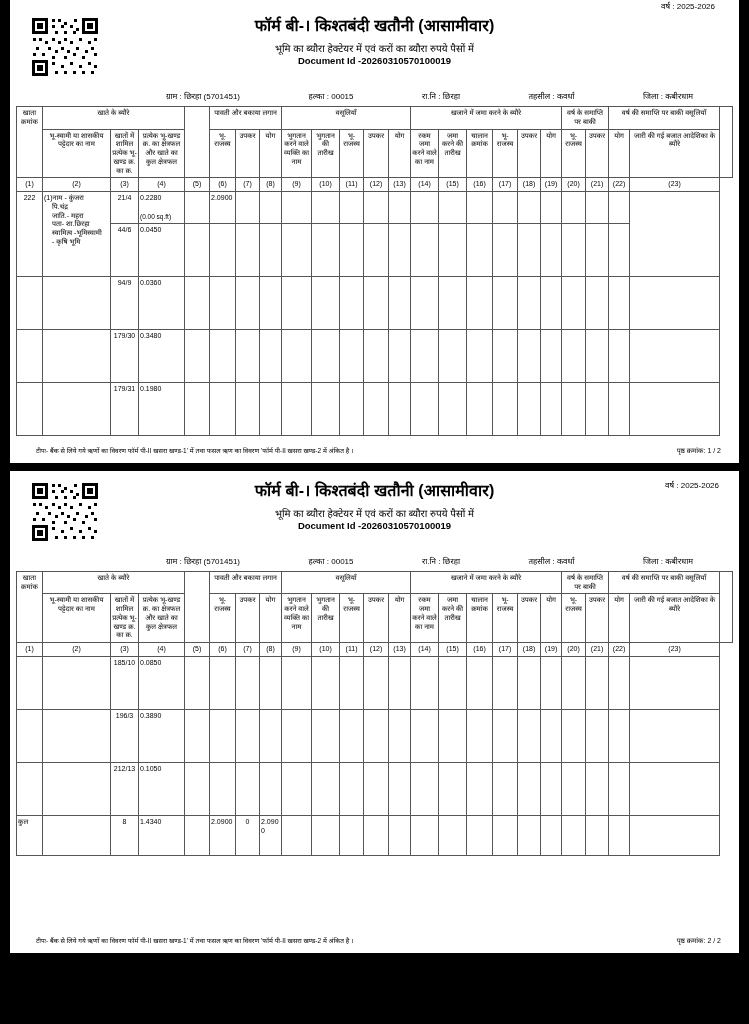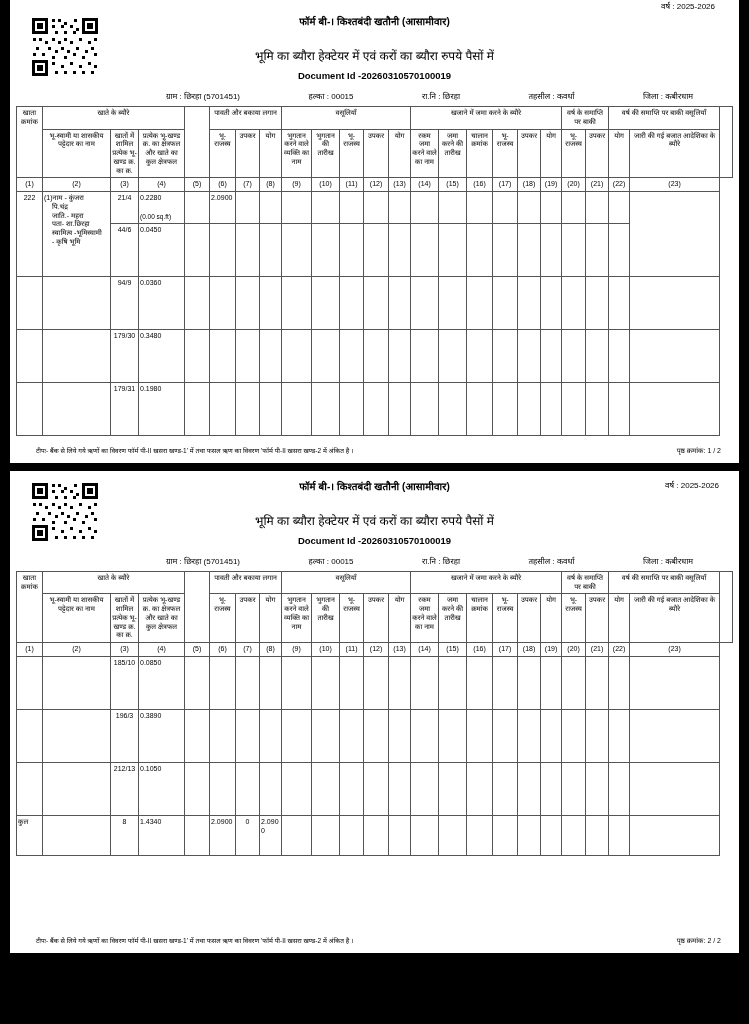--- a/index.html
+++ b/index.html
@@ -40,32 +40,32 @@
     top: 4px;
     width: 70px;
     height: 62px;
   }
   .qr svg { display:block; }
   .hdr-center {
     text-align: center;
     padding-top: 2px;
   }
   .title {
-    font-size: 10px;
+    font-size: 16px;
     font-weight: bold;
     letter-spacing: .1px;
   }
   .subtitle {
-    font-size: 12px;
-    margin-top: 19px;
+    font-size: 10px;
+    margin-top: 5px;
   }
   .docid {
     font-size: 9.5px;
     font-weight: bold;
-    margin-top: 6px;
+    margin-top: 0;
   }
   .hdr-right-year {
     position: absolute;
     right: 14px;
     top: 2px;
     font-size: 8px;
   }
   .meta-row {
     display: flex;
     justify-content: space-between;

